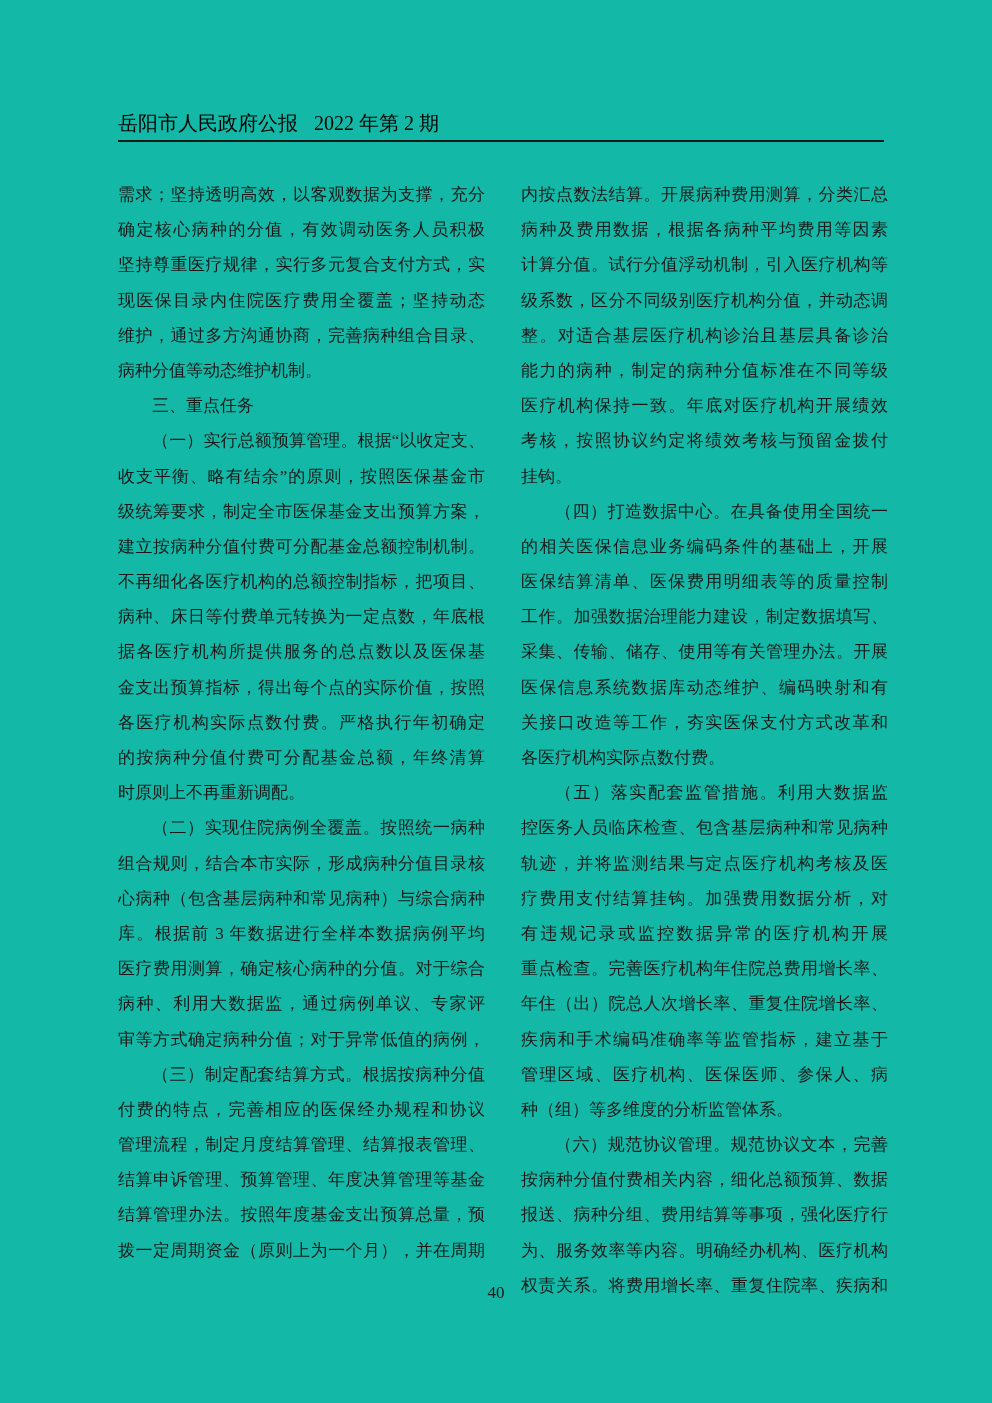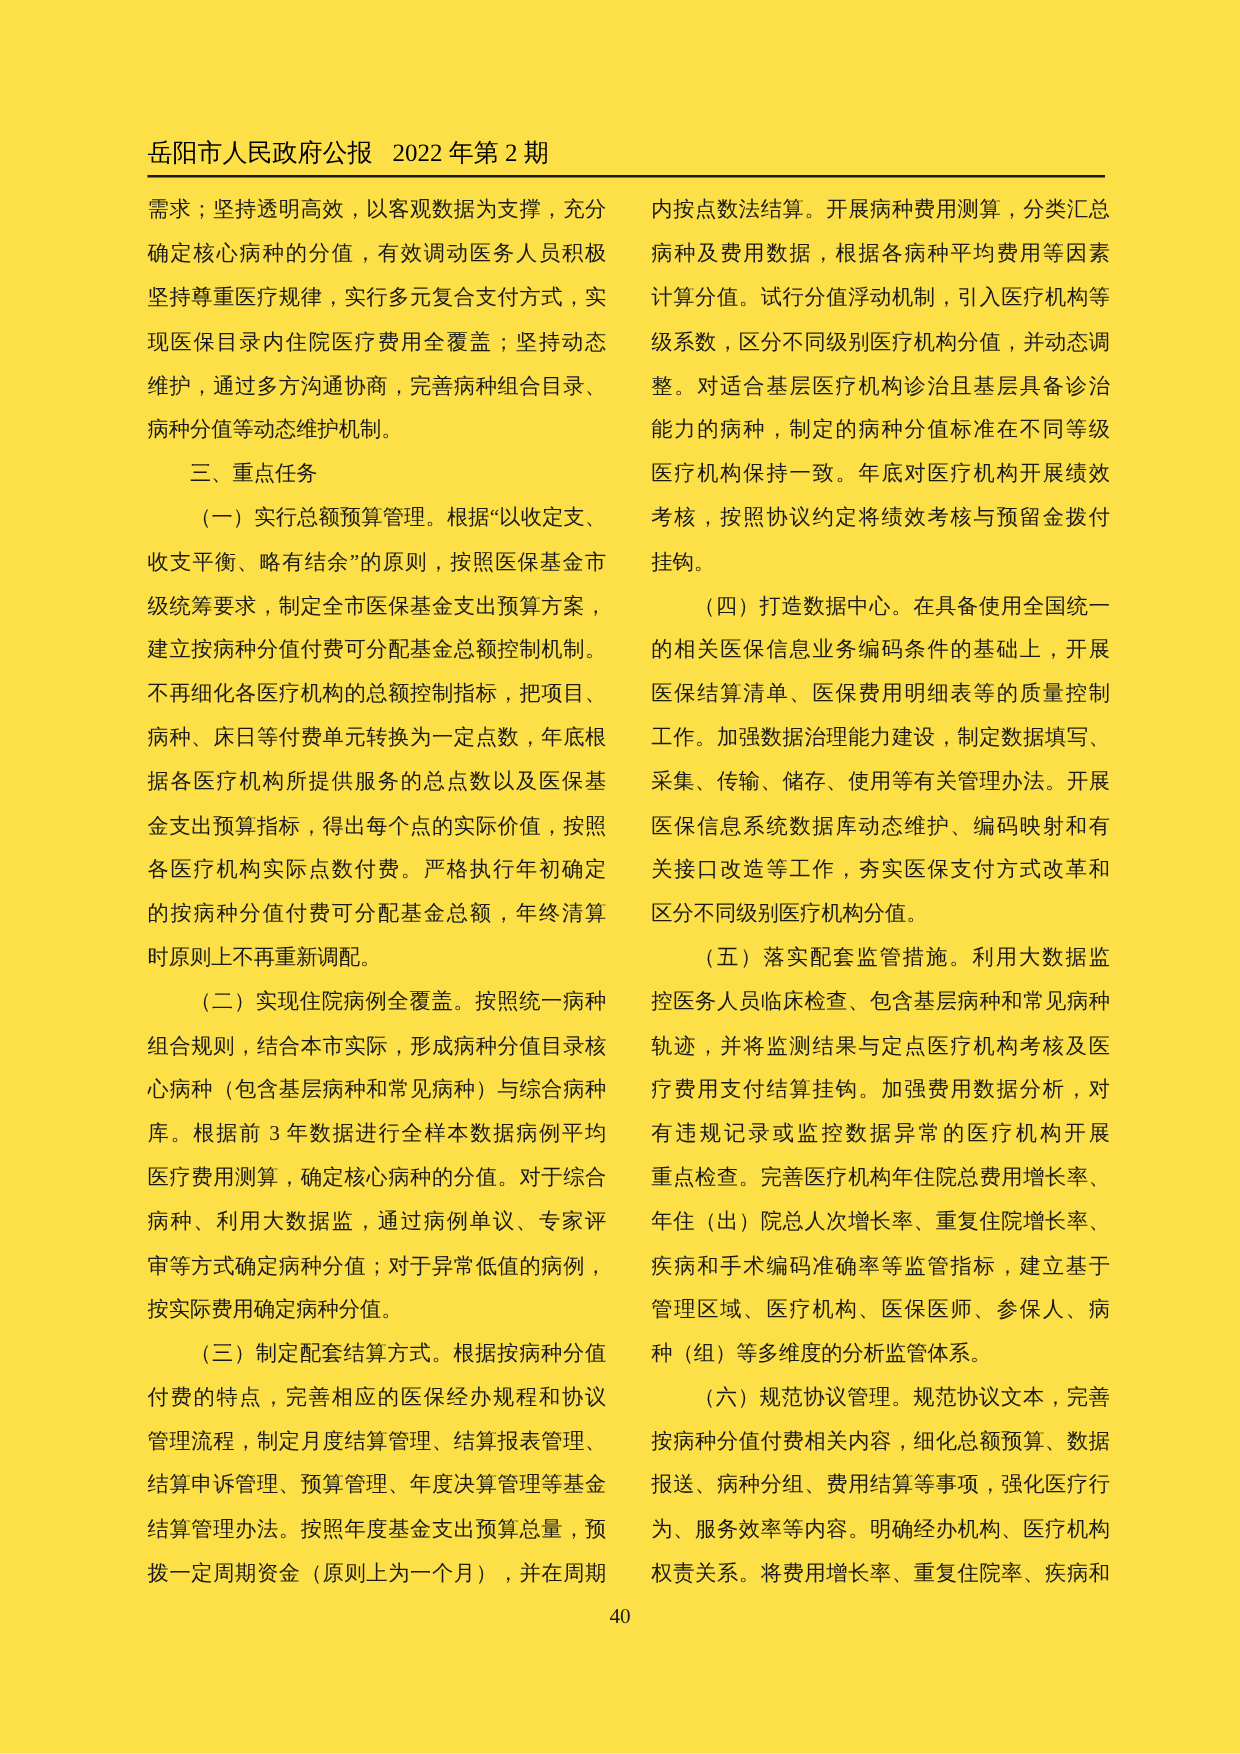--- a/index.html
+++ b/index.html
@@ -4,21 +4,21 @@
 <style>
   html, body {
     margin: 0;
     padding: 0;
     background: #ffffff;
   }
   .page {
     position: relative;
     width: 992px;
     height: 1403px;
-    background: #fde047;
+    background: #14b8a6;
     font-family: "Liberation Serif", "DejaVu Serif", serif;
     color: #111111;
     overflow: hidden;
   }
   .header {
     position: absolute;
     left: 118px;
     top: 110px;
     font-size: 20px;
     line-height: 26px;
@@ -39,20 +39,21 @@
   .columns {
     position: absolute;
     left: 118px;
     top: 150px;
     width: 770px;
     display: flex;
     gap: 36px;
   }
   .col {
     width: 367px;
+    margin-top: 27px;
   }
   .line {
     font-size: 17px;
     line-height: 35.2px;
     height: 35.2px;
     overflow: hidden;
     text-align: justify;
     text-align-last: justify;
     text-justify: inter-character;
     color: #1a1a1a;
@@ -104,21 +105,20 @@
         <div class="line">各医疗机构实际点数付费。严格执行年初确定</div>
         <div class="line">的按病种分值付费可分配基金总额，年终清算</div>
         <div class="line para-end">时原则上不再重新调配。</div>
         <div class="line indent">（二）实现住院病例全覆盖。按照统一病种</div>
         <div class="line">组合规则，结合本市实际，形成病种分值目录核</div>
         <div class="line">心病种（包含基层病种和常见病种）与综合病种</div>
         <div class="line">库。根据前 3 年数据进行全样本数据病例平均</div>
         <div class="line">医疗费用测算，确定核心病种的分值。对于综合</div>
         <div class="line">病种、利用大数据监，通过病例单议、专家评</div>
         <div class="line">审等方式确定病种分值；对于异常低值的病例，</div>
-        <div class="line para-end">按实际费用确定病种分值。</div>
         <div class="line indent">（三）制定配套结算方式。根据按病种分值</div>
         <div class="line">付费的特点，完善相应的医保经办规程和协议</div>
         <div class="line">管理流程，制定月度结算管理、结算报表管理、</div>
         <div class="line">结算申诉管理、预算管理、年度决算管理等基金</div>
         <div class="line">结算管理办法。按照年度基金支出预算总量，预</div>
         <div class="line">拨一定周期资金（原则上为一个月），并在周期</div>
       </div>
     <div class="col" id="col-right">
         <div class="line">内按点数法结算。开展病种费用测算，分类汇总</div>
         <div class="line">病种及费用数据，根据各病种平均费用等因素</div>
@@ -129,21 +129,21 @@
         <div class="line">医疗机构保持一致。年底对医疗机构开展绩效</div>
         <div class="line">考核，按照协议约定将绩效考核与预留金拨付</div>
         <div class="line para-end">挂钩。</div>
         <div class="line indent">（四）打造数据中心。在具备使用全国统一</div>
         <div class="line">的相关医保信息业务编码条件的基础上，开展</div>
         <div class="line">医保结算清单、医保费用明细表等的质量控制</div>
         <div class="line">工作。加强数据治理能力建设，制定数据填写、</div>
         <div class="line">采集、传输、储存、使用等有关管理办法。开展</div>
         <div class="line">医保信息系统数据库动态维护、编码映射和有</div>
         <div class="line">关接口改造等工作，夯实医保支付方式改革和</div>
-        <div class="line para-end">区分不同级别医疗机构分值。</div>
+        <div class="line para-end">各医疗机构实际点数付费。</div>
         <div class="line indent">（五）落实配套监管措施。利用大数据监</div>
         <div class="line">控医务人员临床检查、包含基层病种和常见病种</div>
         <div class="line">轨迹，并将监测结果与定点医疗机构考核及医</div>
         <div class="line">疗费用支付结算挂钩。加强费用数据分析，对</div>
         <div class="line">有违规记录或监控数据异常的医疗机构开展</div>
         <div class="line">重点检查。完善医疗机构年住院总费用增长率、</div>
         <div class="line">年住（出）院总人次增长率、重复住院增长率、</div>
         <div class="line">疾病和手术编码准确率等监管指标，建立基于</div>
         <div class="line">管理区域、医疗机构、医保医师、参保人、病</div>
         <div class="line para-end">种（组）等多维度的分析监管体系。</div>

